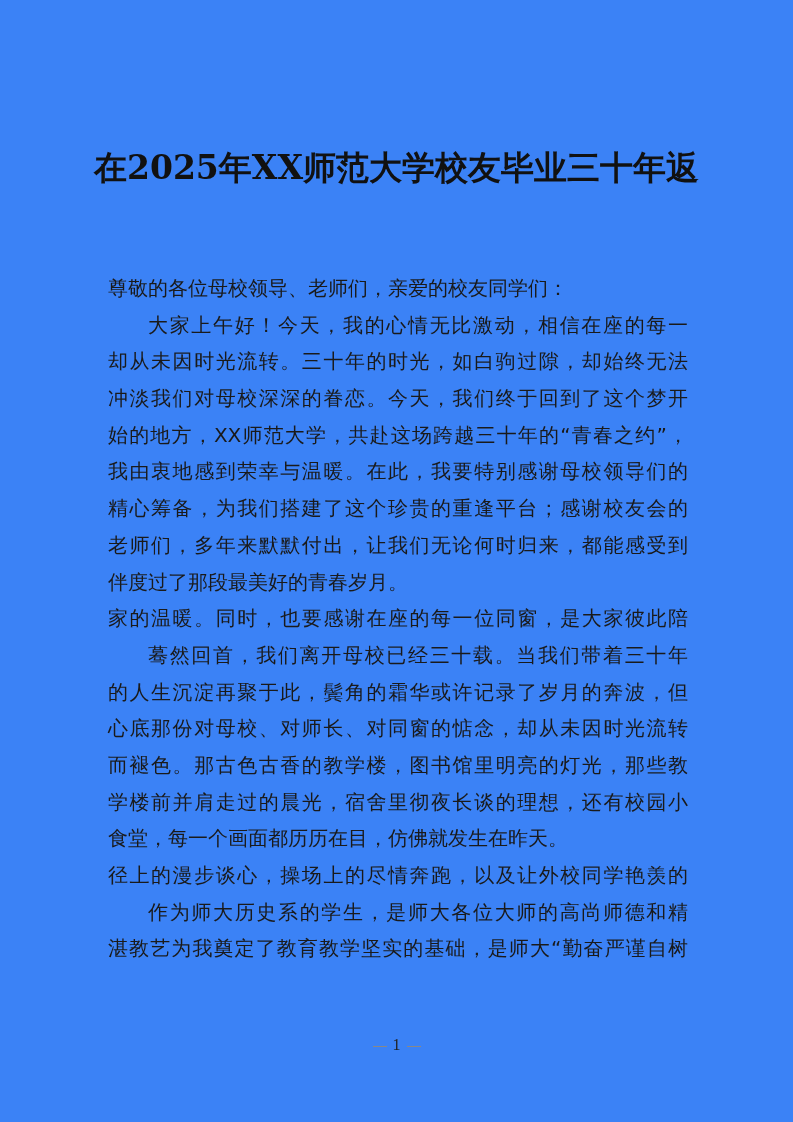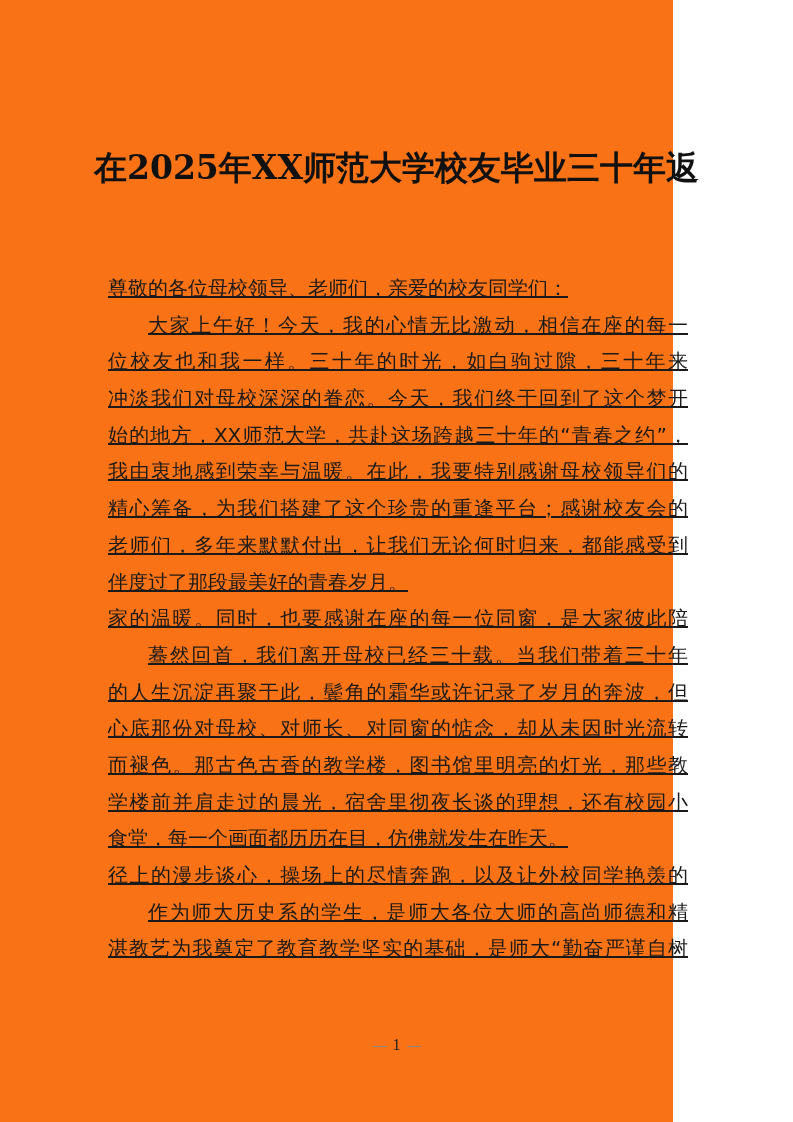--- a/index.html
+++ b/index.html
@@ -1,50 +1,50 @@
 <!DOCTYPE html>
 <html><head>
 <meta charset="utf-8">
 <style>
   html, body { margin:0; padding:0; background:#ffffff; }
   body { width:793px; height:1122px; position:relative; overflow:hidden; }
-  .page { position:absolute; left:0; top:0; width:673px; height:1122px; background:#f97316; }
+  .page { position:absolute; left:0; top:0; width:793px; height:1122px; background:#3b82f6; }
   .title {
     position:absolute; left:60px; top:148px; width:673px;
     text-align:center;
     font-family:"DejaVu Serif","Liberation Serif", serif;
     font-weight:bold; font-size:33px; line-height:39px; color:#111;
     letter-spacing:0px;
   }
   .body {
     position:absolute; left:108px; top:270px; width:580px;
     font-family:"DejaVu Sans","Liberation Sans", sans-serif;
     font-size:20px; line-height:36.7px; color:#1a1a1a;
   }
-  .line { display:block; white-space:nowrap; text-align:justify; text-align-last:justify; height:36.7px;text-decoration:underline; }
+  .line { display:block; white-space:nowrap; text-align:justify; text-align-last:justify; height:36.7px; }
   .line.last { text-align-last:left; }
   .line.indent { padding-left:40px; }
   .footer {
     position:absolute; left:0; width:793px; top:1036px; text-align:center;
     font-family:"Liberation Serif","DejaVu Serif", serif; font-size:16px; color:#222;
   }
   .dash { display:inline-block; width:14px; height:1px; background:#888; vertical-align:middle; margin:0 6px; }
 </style>
 </head>
 <body>
 
 <div class="page">
   <div class="title">
     <div>在2025年XX师范大学校友毕业三十年返</div>
   </div>
 
   <div class="body" id="body">
       <span class="line last">尊敬的各位母校领导、老师们，亲爱的校友同学们：</span>
       <span class="line indent">大家上午好！今天，我的心情无比激动，相信在座的每一</span>
-      <span class="line">位校友也和我一样。三十年的时光，如白驹过隙，三十年来</span>
+      <span class="line">却从未因时光流转。三十年的时光，如白驹过隙，却始终无法</span>
       <span class="line">冲淡我们对母校深深的眷恋。今天，我们终于回到了这个梦开</span>
       <span class="line">始的地方，XX师范大学，共赴这场跨越三十年的“青春之约”，</span>
       <span class="line">我由衷地感到荣幸与温暖。在此，我要特别感谢母校领导们的</span>
       <span class="line">精心筹备，为我们搭建了这个珍贵的重逢平台；感谢校友会的</span>
       <span class="line">老师们，多年来默默付出，让我们无论何时归来，都能感受到</span>
       <span class="line last">伴度过了那段最美好的青春岁月。</span>
       <span class="line">家的温暖。同时，也要感谢在座的每一位同窗，是大家彼此陪</span>
       <span class="line indent">蓦然回首，我们离开母校已经三十载。当我们带着三十年</span>
       <span class="line">的人生沉淀再聚于此，鬓角的霜华或许记录了岁月的奔波，但</span>
       <span class="line">心底那份对母校、对师长、对同窗的惦念，却从未因时光流转</span>

